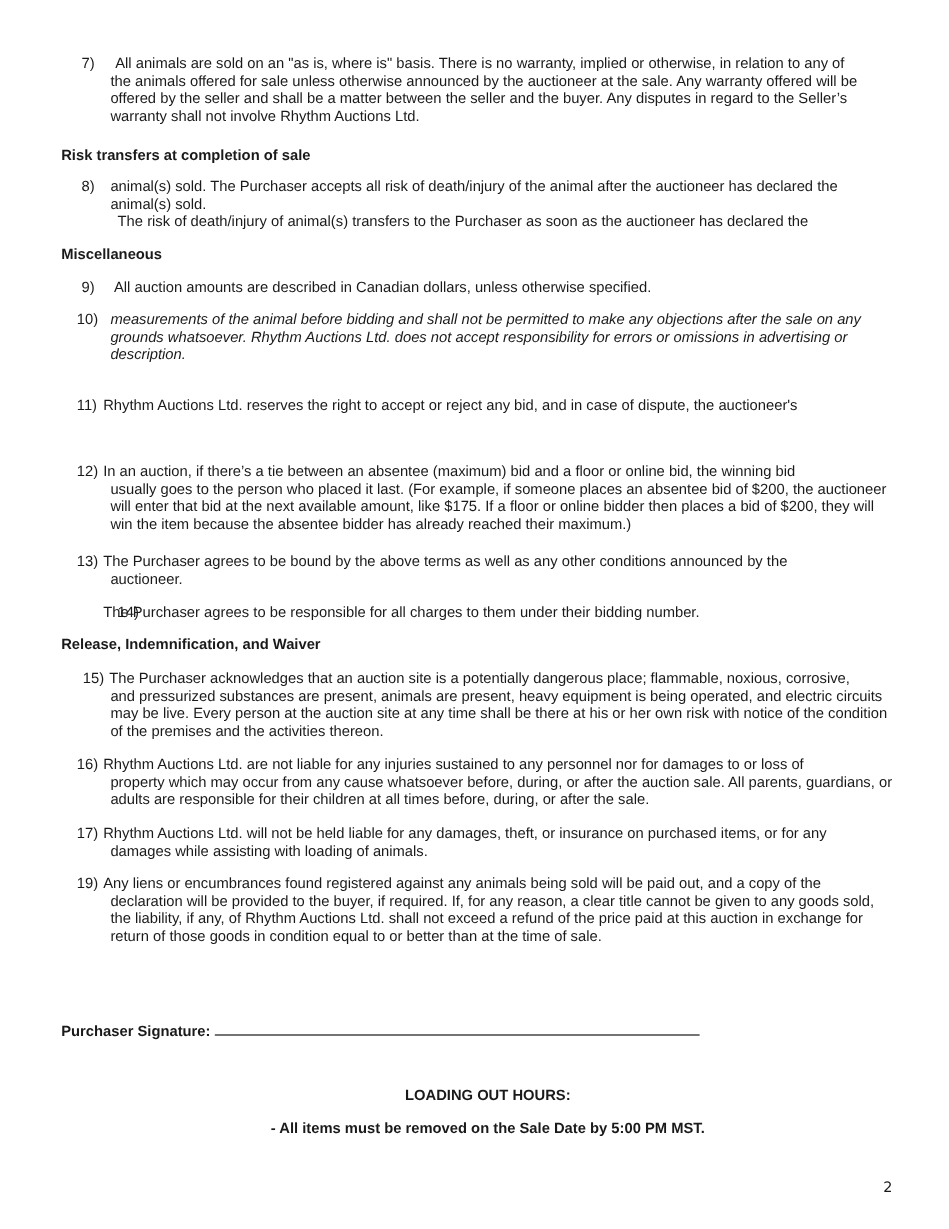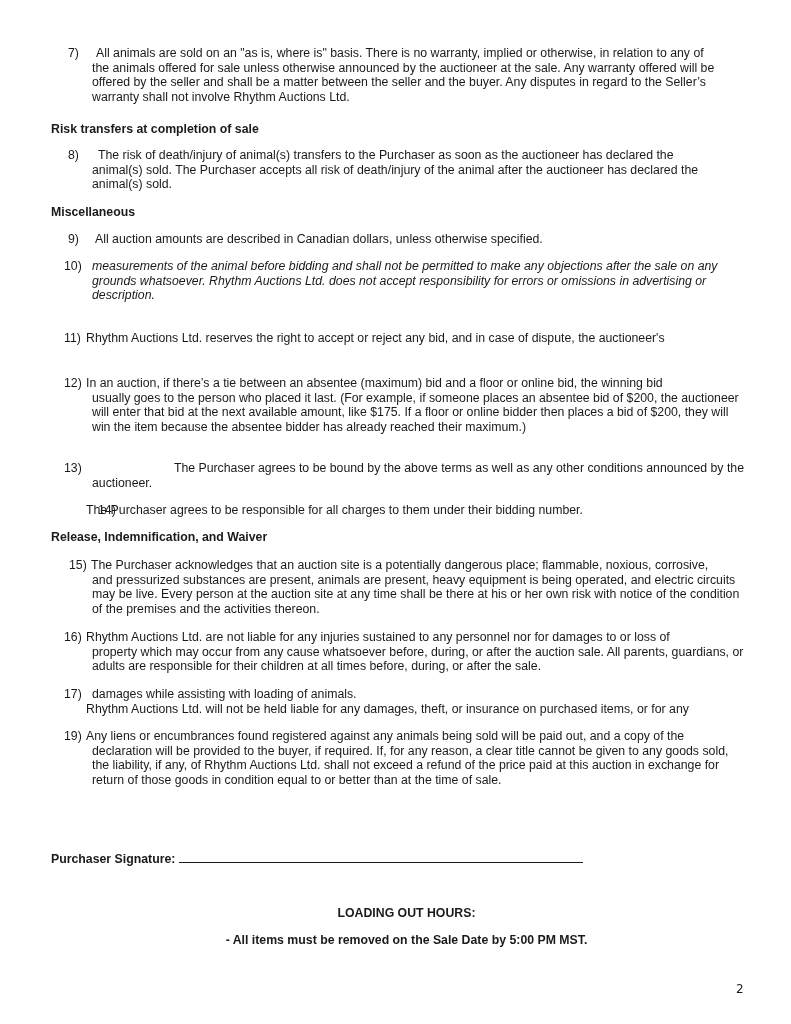--- a/index.html
+++ b/index.html
@@ -25,50 +25,50 @@
   <div class="item" style="top:46px;">
     <span class="num" style="left:4px;">7)</span>
     <div style="padding-left:32px;">All animals are sold on an "as is, where is" basis. There is no warranty, implied or otherwise, in relation to any of</div>
     <div style="padding-left:28px;">the animals offered for sale unless otherwise announced by the auctioneer at the sale. Any warranty offered will be offered by the seller and shall be a matter between the seller and the buyer. Any disputes in regard to the Seller’s warranty shall not involve Rhythm Auctions Ltd.</div>
   </div>
 
   <div class="heading" style="top:122px;">Risk transfers at completion of sale</div>
 
   <div class="item" style="top:148px;">
     <span class="num" style="left:4px;">8)</span>
+    <div style="padding-left:28px;">animal(s) sold. The Purchaser accepts all risk of death/injury of the animal after the auctioneer has declared the animal(s) sold.</div>
     <div style="padding-left:34px;">The risk of death/injury of animal(s) transfers to the Purchaser as soon as the auctioneer has declared the</div>
-    <div style="padding-left:28px;">animal(s) sold. The Purchaser accepts all risk of death/injury of the animal after the auctioneer has declared the animal(s) sold.</div>
   </div>
 
   <div class="heading" style="top:205px;">Miscellaneous</div>
 
   <div class="item" style="top:232px;">
     <span class="num" style="left:4px;">9)</span>
     <div style="padding-left:31px;">All auction amounts are described in Canadian dollars, unless otherwise specified.</div>
   </div>
 
   <div class="item" style="top:259px;">
     <span class="num" style="left:0;">10)</span>
     <div style="padding-left:28px;font-style:italic;">measurements of the animal before bidding and shall not be permitted to make any objections after the sale on any grounds whatsoever. Rhythm Auctions Ltd. does not accept responsibility for errors or omissions in advertising or description.</div>
   </div>
 
   <div class="item" style="top:331px;">
     <span class="num" style="left:0;">11)</span>
     <div style="padding-left:22px;">Rhythm Auctions Ltd. reserves the right to accept or reject any bid, and in case of dispute, the auctioneer's</div>
   </div>
 
-  <div class="item" style="top:376px;">
+  <div class="item" style="top:386px;">
     <span class="num" style="left:0;">12)</span>
     <div style="padding-left:22px;">In an auction, if there’s a tie between an absentee (maximum) bid and a floor or online bid, the winning bid</div>
     <div style="padding-left:28px;">usually goes to the person who placed it last. (For example, if someone places an absentee bid of $200, the auctioneer will enter that bid at the next available amount, like $175. If a floor or online bidder then places a bid of $200, they will win the item because the absentee bidder has already reached their maximum.)</div>
   </div>
 
   <div class="item" style="top:461px;">
     <span class="num" style="left:0;">13)</span>
-    <div style="padding-left:22px;text-align:right;">The Purchaser agrees to be bound by the above terms as well as any other conditions announced by the</div>
+    <div style="padding-left:22px;">The Purchaser agrees to be bound by the above terms as well as any other conditions announced by the</div>
     <div style="padding-left:28px;">auctioneer.</div>
   </div>
 
   <div class="item" style="top:503px;">
     <span class="num" style="left:0;margin-left:34px;">14)</span>
     <div style="padding-left:22px;">The Purchaser agrees to be responsible for all charges to them under their bidding number.</div>
   </div>
 
   <div class="heading" style="top:530px;">Release, Indemnification, and Waiver</div>
 
@@ -79,22 +79,22 @@
   </div>
 
   <div class="item" style="top:630px;">
     <span class="num" style="left:0;">16)</span>
     <div style="padding-left:22px;">Rhythm Auctions Ltd. are not liable for any injuries sustained to any personnel nor for damages to or loss of</div>
     <div style="padding-left:28px;">property which may occur from any cause whatsoever before, during, or after the auction sale. All parents, guardians, or adults are responsible for their children at all times before, during, or after the sale.</div>
   </div>
 
   <div class="item" style="top:687px;">
     <span class="num" style="left:0;">17)</span>
+    <div style="padding-left:22px;">Rhythm Auctions Ltd. will not be held liable for any damages, theft, or insurance on purchased items, or for any</div>
     <div style="padding-left:28px;">damages while assisting with loading of animals.</div>
-    <div style="padding-left:22px;">Rhythm Auctions Ltd. will not be held liable for any damages, theft, or insurance on purchased items, or for any</div>
   </div>
 
   <div class="item" style="top:729px;">
     <span class="num" style="left:0;">19)</span>
     <div style="padding-left:22px;">Any liens or encumbrances found registered against any animals being sold will be paid out, and a copy of the</div>
     <div style="padding-left:28px;">declaration will be provided to the buyer, if required. If, for any reason, a clear title cannot be given to any goods sold, the liability, if any, of Rhythm Auctions Ltd. shall not exceed a refund of the price paid at this auction in exchange for return of those goods in condition equal to or better than at the time of sale.</div>
   </div>
 
   <div class="sig">
     <span>Purchaser Signature:</span><span class="line"></span>

